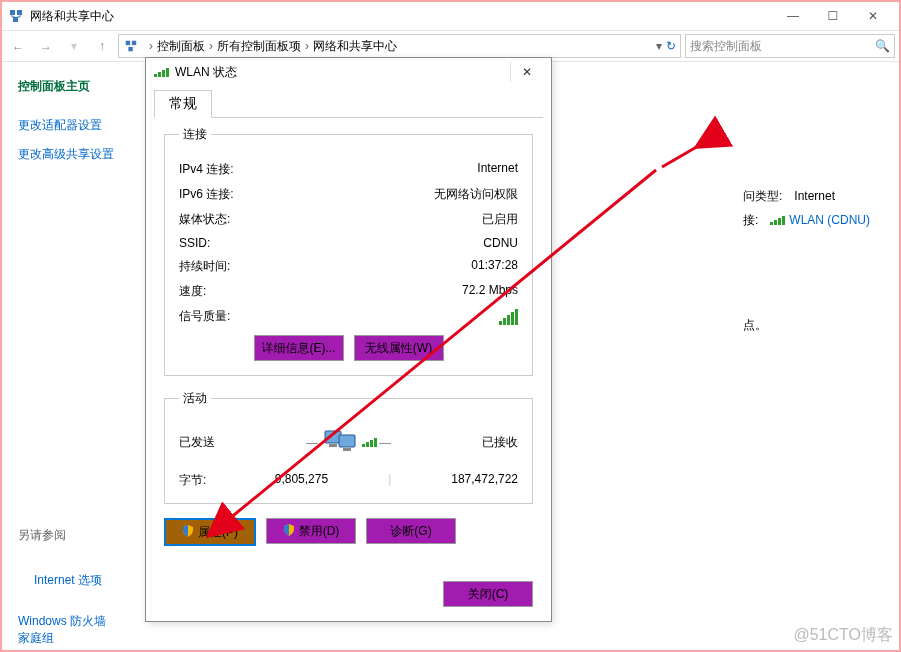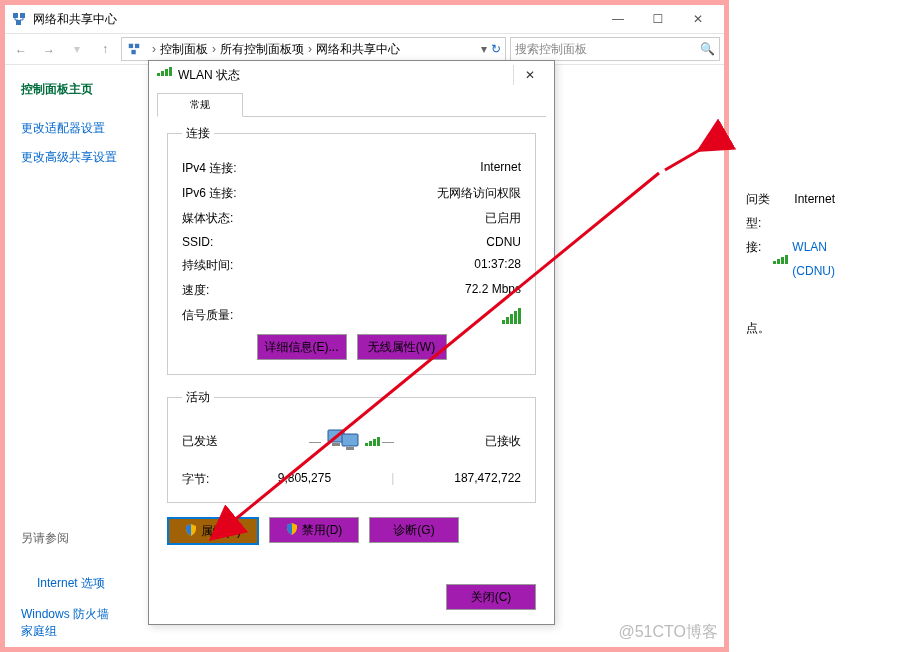--- a/index.html
+++ b/index.html
@@ -1,16 +1,16 @@
 <!DOCTYPE html>
 <html><head>
 <meta charset="utf-8">
 <style>
   body{margin:0;font-family:"Microsoft YaHei","Segoe UI",sans-serif;font-size:12px;background:#fff;color:#000;overflow:hidden}
-  .window{position:relative;width:729px;height:652px;border:5px solid #fca5a5;box-sizing:border-box;background:#fff}
+  .window{position:relative;width:901px;height:652px;border:2px solid #fca5a5;box-sizing:border-box;background:#fff}
   .titlebar{height:28px;display:flex;align-items:center;padding:0 6px;background:#fff}
   .title-ico{width:16px;height:16px;margin-right:6px;display:inline-flex;align-items:center;justify-content:center}
   .title-txt{flex:1}
   .winbtn{width:40px;height:22px;display:flex;align-items:center;justify-content:center;color:#555}
   .close{color:#555}
   .addrbar{height:30px;display:flex;align-items:center;border-top:1px solid #e5e5e5;border-bottom:1px solid #e5e5e5;padding:0 4px;gap:4px}
   .navbtn{width:24px;height:24px;display:flex;align-items:center;justify-content:center;color:#888}
   .crumbs{flex:1;height:22px;border:1px solid #ccc;display:flex;align-items:center;padding:0 4px;gap:4px;font-size:12px}
   .crumbs .sep{color:#666}
   .search{width:200px;height:22px;border:1px solid #ccc;display:flex;align-items:center;padding:0 4px;color:#888}
@@ -24,24 +24,24 @@
   .info-right .row{display:flex;gap:12px}
   .info-right .lbl{color:#000}
   .info-right a{color:#0066cc;text-decoration:none}
   .dot{position:absolute;left:560px;top:255px;color:#000}
   .seealso{position:absolute;left:16px;top:525px}
   .seealso h5{margin:0 0 12px 0;font-weight:normal;color:#666;font-size:12px}
 
   
   .dialog{position:absolute;left:143px;top:55px;width:405px;height:563px;border:1px solid #888;background:#fff;box-shadow:2px 2px 8px rgba(0,0,0,.15)}
   .dlg-title{height:28px;display:flex;align-items:center;padding:0 8px}
-  .dlg-title .t{flex:1;display:flex;align-items:flex-start;gap:6px}
+  .dlg-title .t{flex:1;display:flex;align-items:center;gap:6px}
   .dlg-title .x{width:32px;height:20px;display:flex;align-items:center;justify-content:center;color:#333;border-left:1px solid #ddd}
   .tabs{display:flex;border-bottom:1px solid #ccc;margin:4px 8px 0 8px}
-  .tab{padding:4px 32px;border:1px solid #ccc;border-bottom:1px solid #fff;background:#fff;margin-bottom:-1px;font-size:10px}
+  .tab{padding:4px 14px;border:1px solid #ccc;border-bottom:1px solid #fff;background:#fff;margin-bottom:-1px;font-size:14px}
   .dlg-body{padding:8px 18px}
   fieldset{border:1px solid #ccc;margin:0 0 14px 0;padding:10px 14px 14px 14px}
   legend{padding:0 4px;font-size:12px}
   .kv{display:flex;justify-content:space-between;margin:8px 0;font-size:12px}
   .kv .k{color:#000}
   .btn{min-width:88px;height:24px;border:1px solid #999;background:#a21caf;font-size:12px;display:inline-flex;align-items:center;justify-content:center;gap:4px;cursor:pointer}
   .btn.sel{border:2px solid #0078d7;background:#a16207}
   .btnrow{display:flex;gap:10px;justify-content:center;margin-top:10px}
   .btnrow.left{justify-content:flex-start}
   .shield svg{width:12px;height:12px}
@@ -130,21 +130,21 @@
             <a>WLAN (CDNU)</a>
           </span>
         </div>
       </div>
       <div class="dot">点。</div>
     </div>
   </div>
 
   <div class="seealso">
     <h5>另请参阅</h5>
-    <a class="sidebar a" style="display:block;color:#0066cc;margin-bottom:14px">Internet 选项</a>
+    <a class="sidebar a" style="display:block;color:#0066cc;margin-bottom:24px">Internet 选项</a>
     <a style="display:block;color:#0066cc;">Windows 防火墙</a>
     <a style="display:block;color:#0066cc">家庭组</a>
   </div>
 
   <div class="dialog">
     <div class="dlg-title">
       <div class="t">
         <span class="signal sxs">
             <i></i>
             <i></i>

